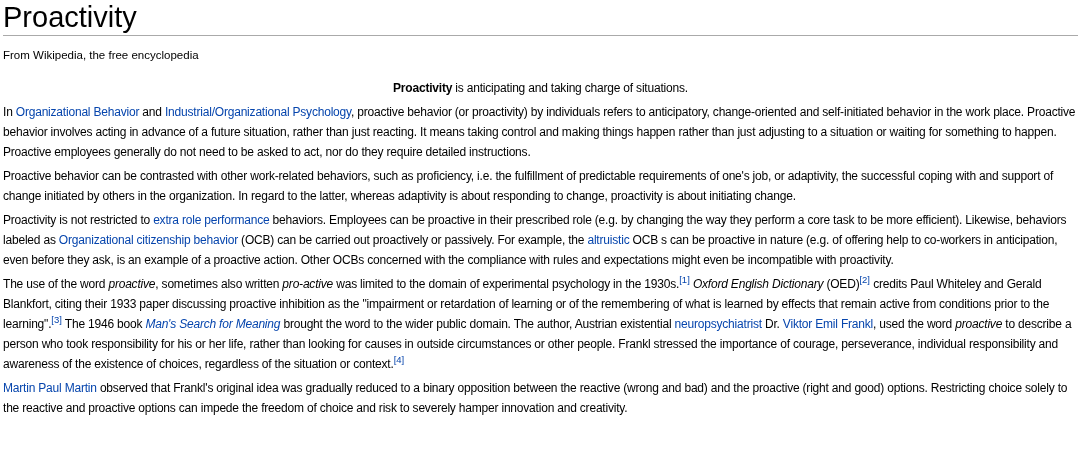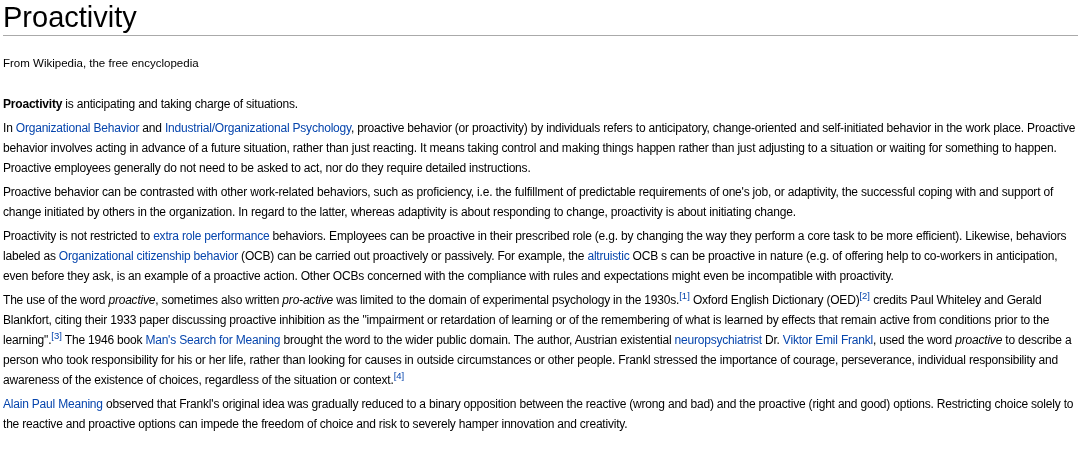--- a/index.html
+++ b/index.html
@@ -8,38 +8,38 @@
     background: #ffffff; color: #000000;
     font-family: "Liberation Sans", "DejaVu Sans", sans-serif;
   }
   .page { padding: 2px 4px 0 3px; box-sizing: border-box; width: 1082px; }
   h1.page-title {
     margin: 0; padding: 0 0 3px 0;
     font-size: 29px; font-weight: 400; line-height: 30px;
     border-bottom: 1px solid #aaaaaa;
     font-family: "Liberation Sans", "DejaVu Sans", sans-serif;
   }
-  .site-sub { font-size: 11.5px; line-height: 14px; margin-top: 20px; color: #000000; }
+  .site-sub { font-size: 11.5px; line-height: 14px; margin-top: 12px; color: #000000; }
   .mw-content { font-size: 12px; line-height: 20px; letter-spacing: -0.2px; }
   .mw-content p { margin: 4px 0 0 0; }
-  .mw-content p.lead { margin-top: 24px; }
+  .mw-content p.lead { margin-top: 16px; text-align: center; }
   a { color: #0645ad; text-decoration: none; cursor: pointer; }
   .b  { font-weight: bold; }
-  .i  { }
+  .i  { font-style: italic; }
   .bi { font-weight: normal; font-style: italic; }
   sup.reference { font-size: 9.5px; line-height: 0; vertical-align: super; letter-spacing: 0; }
 </style>
 </head>
 <body>
 
 <div class="page">
   <h1 class="page-title">Proactivity</h1>
   <div class="site-sub">From Wikipedia, the free encyclopedia</div>
 
   <div class="mw-content">
     <p class="lead"><span class="b">Proactivity</span><span class=""> is anticipating and taking charge of situations.</span></p>
     <p><span class="">In </span><a>Organizational Behavior</a><span class=""> and </span><a>Industrial/Organizational Psychology</a><span class="">, proactive behavior (or proactivity) by individuals refers to anticipatory, change-oriented and self-initiated behavior in the work place. Proactive behavior involves acting in advance of a future situation, rather than just reacting. It means taking control and making things happen rather than just adjusting to a situation or waiting for something to happen. Proactive employees generally do not need to be asked to act, nor do they require detailed instructions.</span></p>
     <p><span class="">Proactive behavior can be contrasted with other work-related behaviors, such as proficiency, i.e. the fulfillment of predictable requirements of one's job, or adaptivity, the successful coping with and support of change initiated by others in the organization. In regard to the latter, whereas adaptivity is about responding to change, proactivity is about initiating change.</span></p>
     <p><span class="">Proactivity is not restricted to </span><a>extra role performance</a><span class=""> behaviors. Employees can be proactive in their prescribed role (e.g. by changing the way they perform a core task to be more efficient). Likewise, behaviors labeled as </span><a>Organizational citizenship behavior</a><span class=""> (OCB) can be carried out proactively or passively. For example, the </span><a>altruistic</a><span class=""> OCB s can be proactive in nature (e.g. of offering help to co-workers in anticipation, even before they ask, is an example of a proactive action. Other OCBs concerned with the compliance with rules and expectations might even be incompatible with proactivity.</span></p>
     <p><span class="">The use of the word </span><span class="bi">proactive</span><span class="">, sometimes also written </span><span class="bi">pro-active</span><span class=""> was limited to the domain of experimental psychology in the 1930s.</span><sup class="reference"><a>[1]</a></sup><span class=""> </span><span class="i">Oxford English Dictionary</span><span class=""> (OED)</span><sup class="reference"><a>[2]</a></sup><span class=""> credits Paul Whiteley and Gerald Blankfort, citing their 1933 paper discussing proactive inhibition as the "impairment or retardation of learning or of the remembering of what is learned by effects that remain active from conditions prior to the learning".</span><sup class="reference"><a>[3]</a></sup><span class=""> The 1946 book </span><a class="i">Man's Search for Meaning</a><span class=""> brought the word to the wider public domain. The author, Austrian existential </span><a>neuropsychiatrist</a><span class=""> Dr. </span><a>Viktor Emil Frankl</a><span class="">, used the word </span><span class="bi">proactive</span><span class=""> to describe a person who took responsibility for his or her life, rather than looking for causes in outside circumstances or other people. Frankl stressed the importance of courage, perseverance, individual responsibility and awareness of the existence of choices, regardless of the situation or context.</span><sup class="reference"><a>[4]</a></sup></p>
-    <p><a>Alain Paul Meaning</a><span class=""> observed that Frankl's original idea was gradually reduced to a binary opposition between the reactive (wrong and bad) and the proactive (right and good) options. Restricting choice solely to the reactive and proactive options can impede the freedom of choice and risk to severely hamper innovation and creativity.</span></p>
+    <p><a>Martin Paul Martin</a><span class=""> observed that Frankl's original idea was gradually reduced to a binary opposition between the reactive (wrong and bad) and the proactive (right and good) options. Restricting choice solely to the reactive and proactive options can impede the freedom of choice and risk to severely hamper innovation and creativity.</span></p>
   </div>
 </div>
 
 </body></html>

